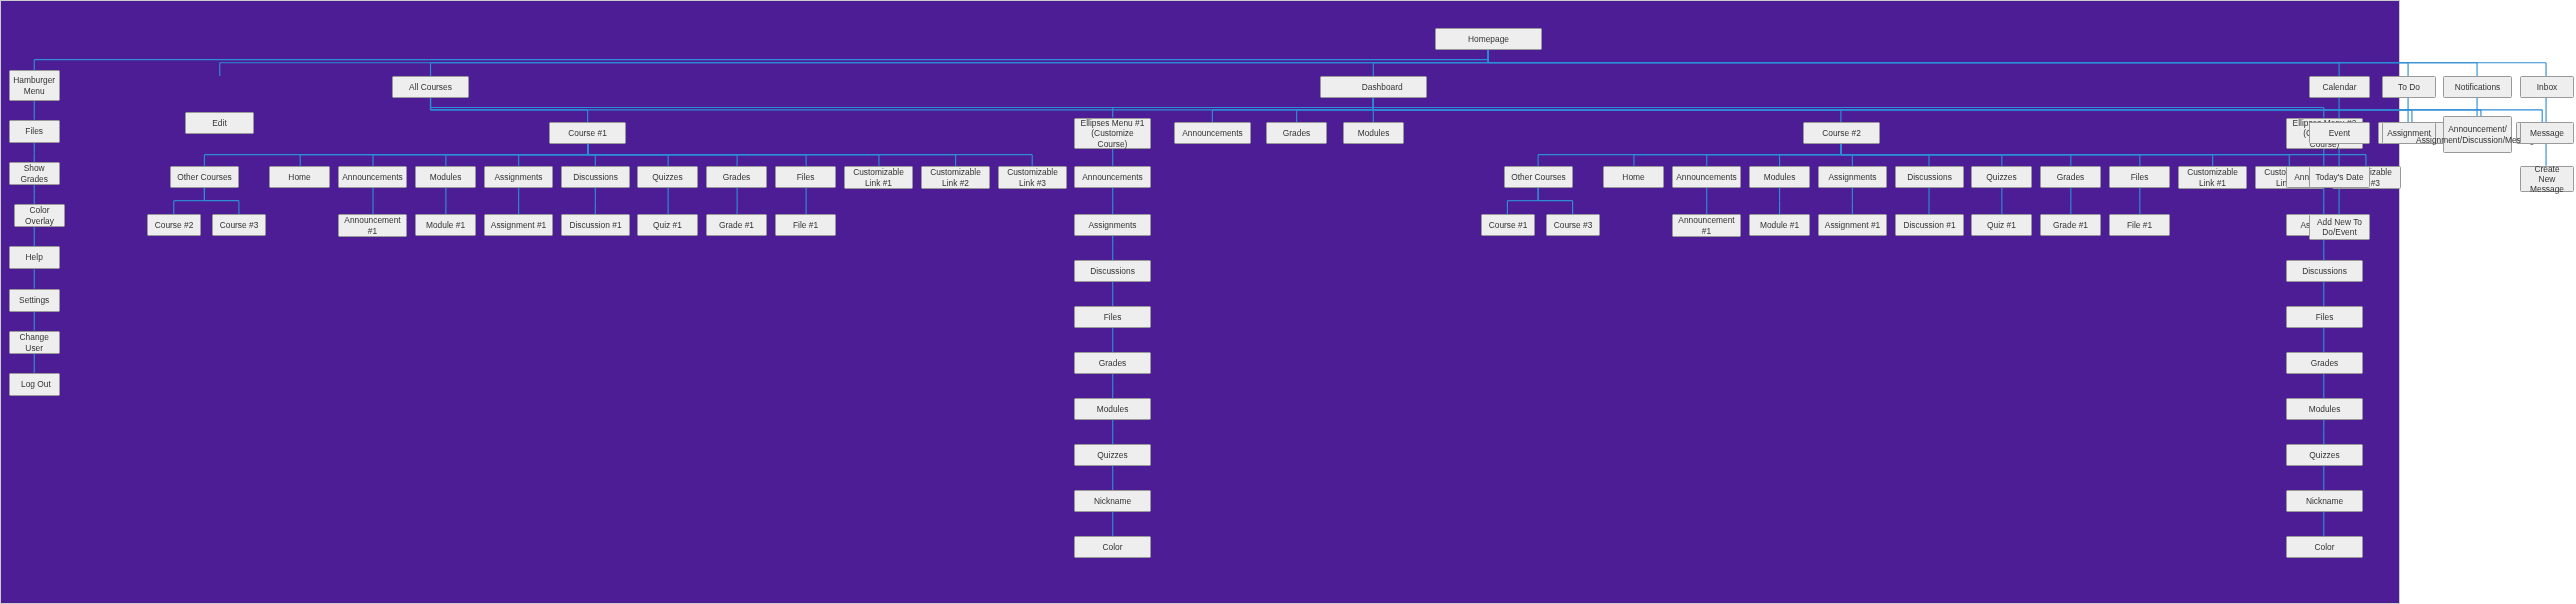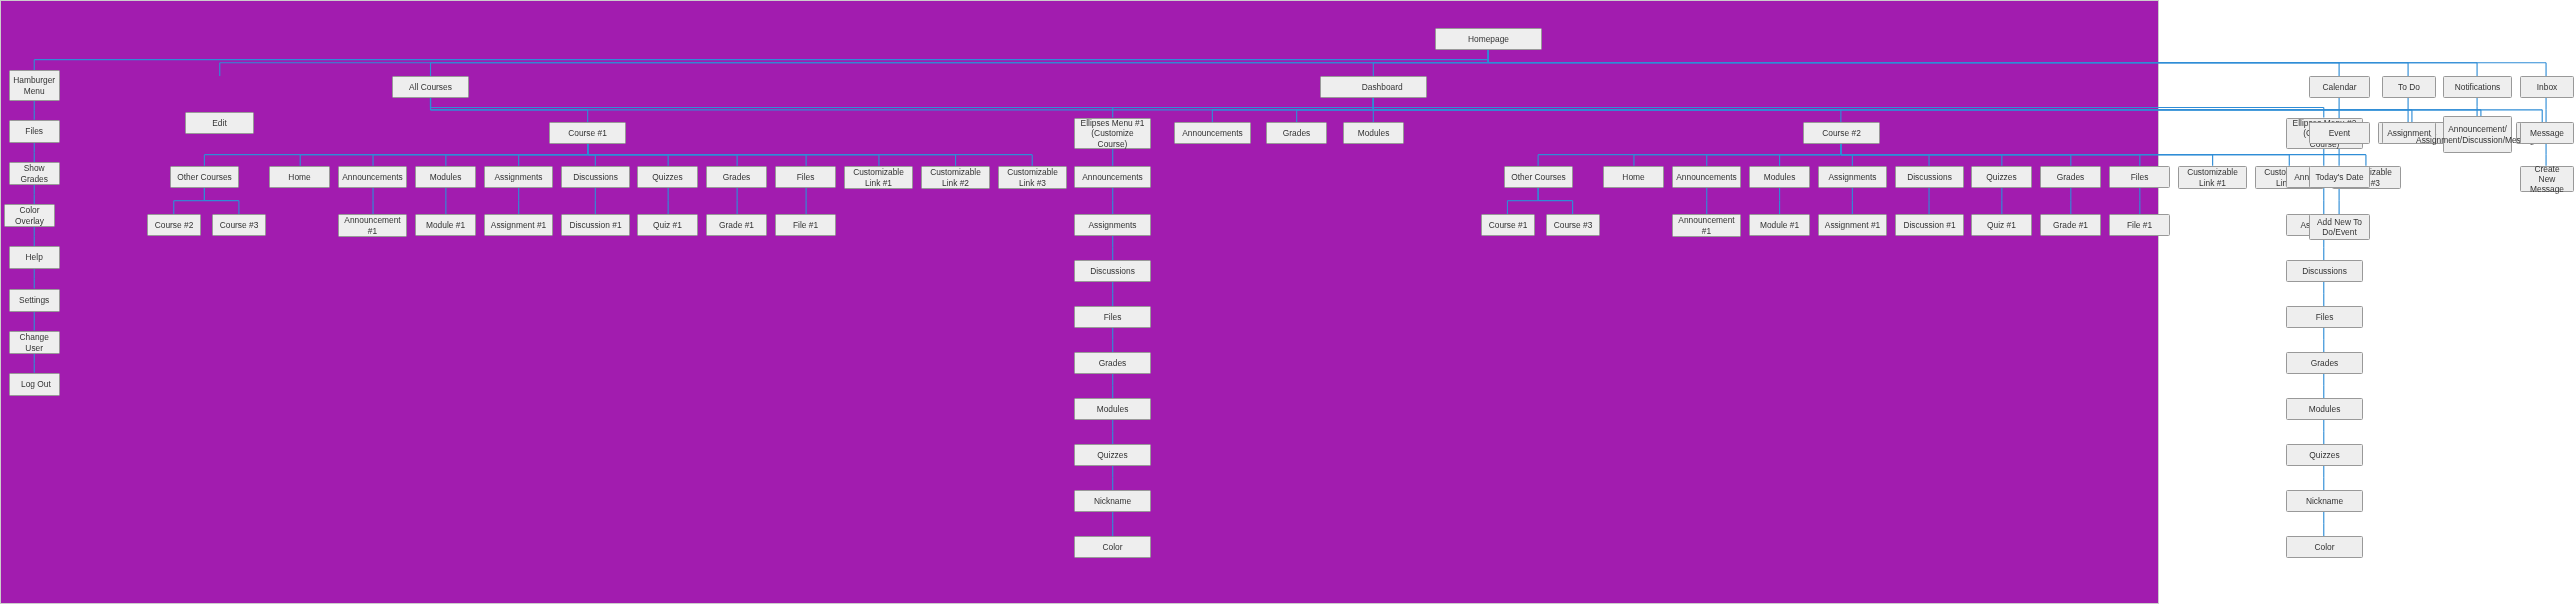--- a/index.html
+++ b/index.html
@@ -5,25 +5,25 @@
   html, body {
     margin: 0;
     padding: 0;
     background: #ffffff;
     font-family: Arial, Helvetica, sans-serif;
     font-size: 8.4px;
     color: #333;
   }
   .canvas {
     position: relative;
-    width: 2159px;
+    width: 2400px;
     height: 604px;
     border: 0.8px solid #ccc;
     box-sizing: border-box;
-    background: #a21caf;
+    background: #4c1d95;
   }
   svg.edges {
     position: absolute;
     left: 0; top: 0;
     width: 2576px;
     height: 604px;
     pointer-events: none;
   }
   .node {
     position: absolute;
@@ -321,21 +321,21 @@
       <line x1="3320" y1="142" x2="3320" y2="142" stroke="#2f8dd6" stroke-width="1.5"></line>
       <line x1="3320" y1="142" x2="3320" y2="158" stroke="#2f8dd6" stroke-width="1.5"></line>
       <line x1="3320" y1="186" x2="3320" y2="200.5" stroke="#2f8dd6" stroke-width="1.5"></line>
       <line x1="3320" y1="200.5" x2="3320" y2="200.5" stroke="#2f8dd6" stroke-width="1.5"></line>
       <line x1="3320" y1="200.5" x2="3320" y2="215" stroke="#2f8dd6" stroke-width="1.5"></line>
     </svg>
 <div class="node" style="left: 1434px; top: 27px; width: 107px; height: 21.5px; background: rgb(238, 238, 238); border-color: rgb(153, 153, 153);">Homepage</div>
     <div class="node" style="left: 7.7px; top: 69px; width: 51px; height: 31px; background: rgb(238, 238, 238); border-color: rgb(153, 153, 153);">Hamburger Menu</div>
     <div class="node" style="left: 7.7px; top: 119px; width: 51px; height: 23px; background: rgb(238, 238, 238); border-color: rgb(153, 153, 153);">Files</div>
     <div class="node" style="left: 7.7px; top: 161px; width: 51px; height: 23px; background: rgb(238, 238, 238); border-color: rgb(153, 153, 153);">Show Grades</div>
-    <div class="node" style="left: 3px; top: 203px; width: 51px; height: 23px; background: rgb(238, 238, 238); border-color: rgb(153, 153, 153);">Color Overlay</div>
+    <div class="node" style="left: 13px; top: 203px; width: 51px; height: 23px; background: rgb(238, 238, 238); border-color: rgb(153, 153, 153);">Color Overlay</div>
     <div class="node" style="left: 7.7px; top: 245px; width: 51px; height: 23px; background: rgb(238, 238, 238); border-color: rgb(153, 153, 153);">Help</div>
     <div class="node" style="left: 7.7px; top: 288px; width: 51px; height: 23px; background: rgb(238, 238, 238); border-color: rgb(153, 153, 153);">Settings</div>
     <div class="node" style="left: 7.7px; top: 330px; width: 51px; height: 23px; background: rgb(238, 238, 238); border-color: rgb(153, 153, 153);">Change User</div>
     <div class="node" style="left: 7.7px; top: 372px; width: 51px; height: 23px; background: rgb(238, 238, 238); border-color: rgb(153, 153, 153); padding-left: 8px;">Log Out</div>
     <div class="node" style="left: 184px; top: 75px; width: 69px; height: 21.5px; background: rgb(238, 238, 238); border-color: rgb(153, 153, 153); margin-top: 36px;">Edit</div>
     <div class="node" style="left: 391px; top: 75px; width: 77px; height: 21.5px; background: rgb(238, 238, 238); border-color: rgb(153, 153, 153);">All Courses</div>
     <div class="node" style="left: 548px; top: 121px; width: 77px; height: 21.5px; background: rgb(238, 238, 238); border-color: rgb(153, 153, 153);">Course #1</div>
     <div class="node" style="left: 169px; top: 165px; width: 69px; height: 21.5px; background: rgb(238, 238, 238); border-color: rgb(153, 153, 153);">Other Courses</div>
     <div class="node" style="left: 146px; top: 213px; width: 54px; height: 21.5px; background: rgb(238, 238, 238); border-color: rgb(153, 153, 153);">Course #2</div>
     <div class="node" style="left: 211px; top: 213px; width: 54px; height: 21.5px; background: rgb(238, 238, 238); border-color: rgb(153, 153, 153);">Course #3</div>

